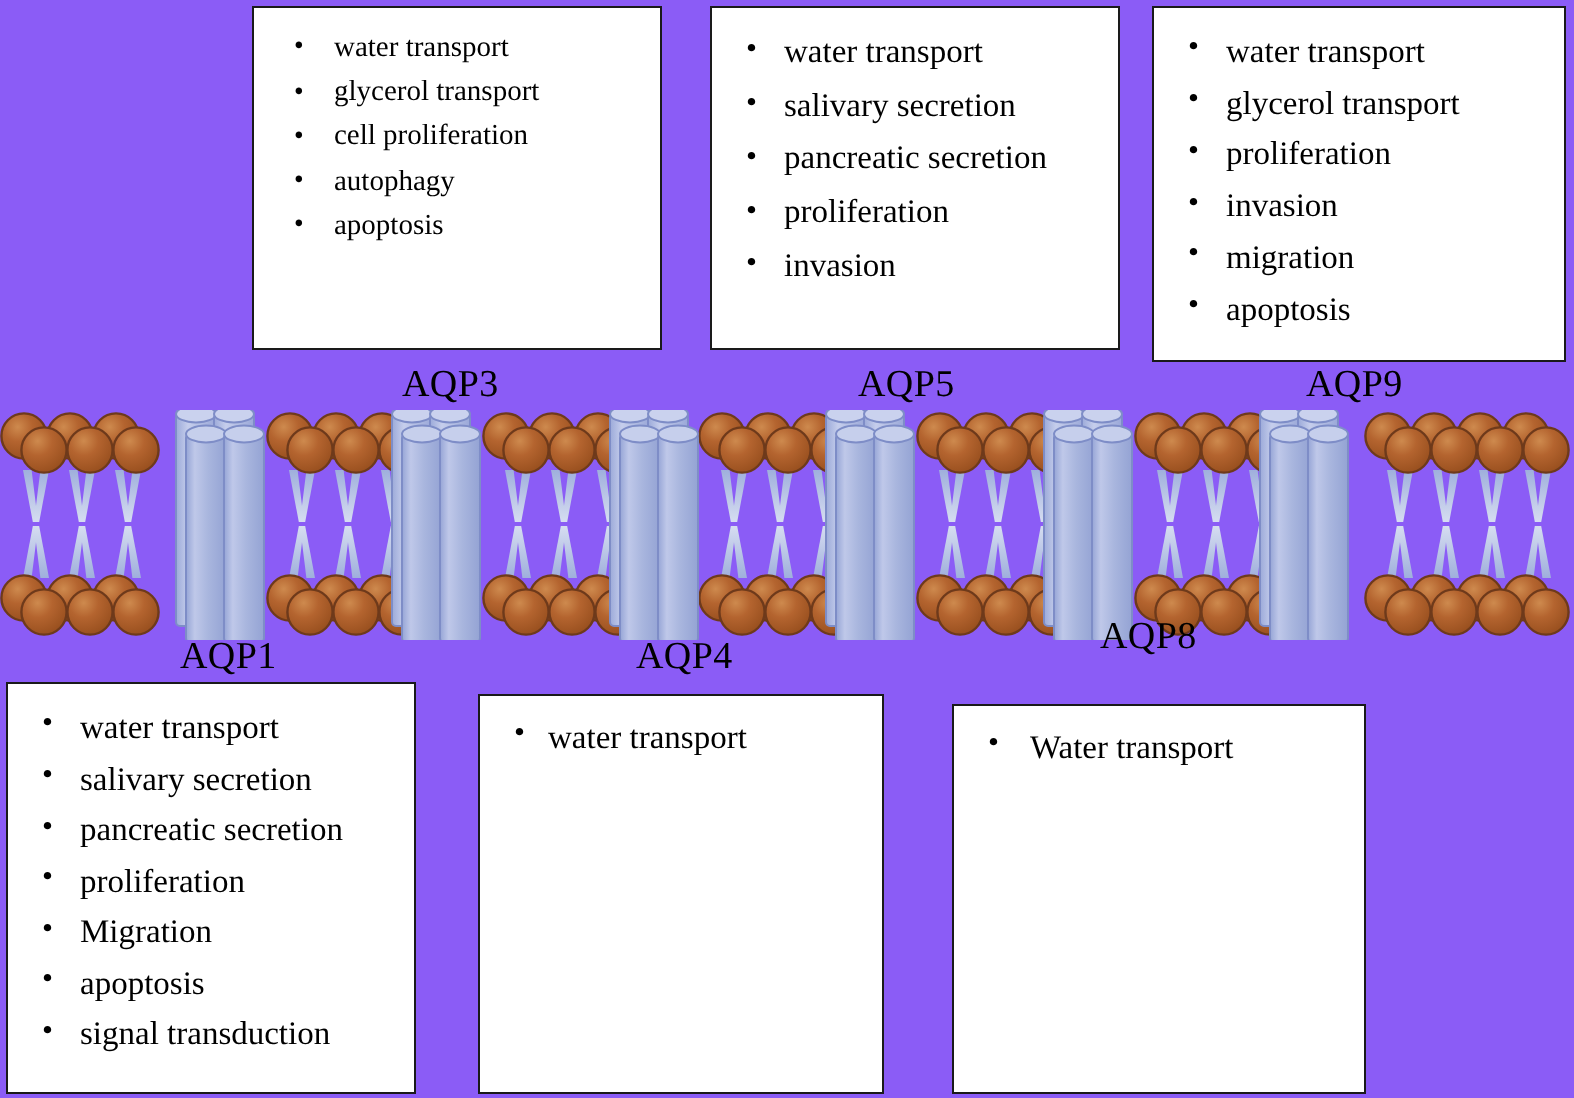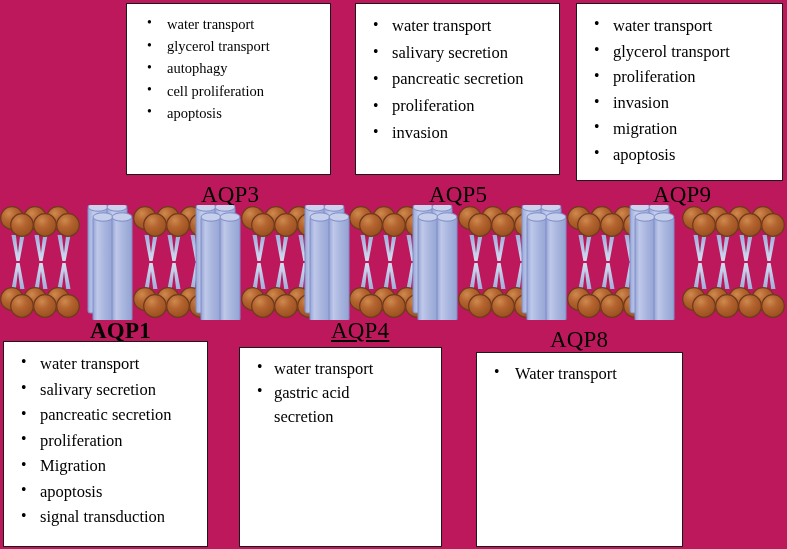--- a/index.html
+++ b/index.html
@@ -10,21 +10,21 @@
   }
   body {
     font-family: "Liberation Serif", "DejaVu Serif", serif;
     color: #000000;
   }
   #figure {
     position: relative;
     width: 787px;
     height: 549px;
     overflow: hidden;
-    background: #be185d;
+    background: #8b5cf6;
   }
 
   
   .fn-box {
     position: absolute;
     box-sizing: border-box;
     border: 1.6px solid #1a1a1a;
     background: #ffffff;
     padding: 9px 6px 6px 6px;
   }
@@ -63,53 +63,53 @@
   #box-aqp8 .fn-item { font-size: 16.5px; }
 
   #box-aqp3 .fn-item { padding-left: 34px; }
   #box-aqp3 .fn-item::before { left: 14px; }
   #box-aqp4 .fn-item { padding-left: 28px; }
   #box-aqp8 .fn-item { padding-left: 32px; }
 
   
   .aqp-label {
     position: absolute;
-    font-size: 23px;
+    font-size: 19px;
     letter-spacing: 0.2px;
     white-space: nowrap;
     color: #000000;
   }
   #label-aqp3 { left: 201px; top: 182px; }
   #label-aqp5 { left: 429px; top: 182px; }
   #label-aqp9 { left: 653px; top: 182px; text-align: center; }
-  #label-aqp1 { left: 90px;  top: 318px; font-weight: bold; }
-  #label-aqp4 { left: 331px; top: 318px; text-decoration: underline; }
-  #label-aqp8 { left: 550px; top: 327px; }
+  #label-aqp1 { left: 90px;  top: 318px; }
+  #label-aqp4 { left: 318px; top: 318px; }
+  #label-aqp8 { left: 550px; top: 308px; }
 
   
   #membrane {
     position: absolute;
     left: 0;
     top: 205px;
     width: 787px;
     height: 115px;
   }
   #membrane svg { display: block; }
 </style>
 </head>
 <body>
 
 <div id="figure">
 
   <div class="fn-box" id="box-aqp3">
     <ul class="fn-list">
       <li class="fn-item">water transport</li>
       <li class="fn-item">glycerol transport</li>
+      <li class="fn-item">cell proliferation</li>
       <li class="fn-item">autophagy</li>
-      <li class="fn-item">cell proliferation</li>
       <li class="fn-item">apoptosis</li>
     </ul>
   </div>
 
   <div class="fn-box" id="box-aqp5">
     <ul class="fn-list">
       <li class="fn-item">water transport</li>
       <li class="fn-item">salivary secretion</li>
       <li class="fn-item">pancreatic secretion</li>
       <li class="fn-item">proliferation</li>
@@ -379,22 +379,20 @@
       <li class="fn-item">proliferation</li>
       <li class="fn-item">Migration</li>
       <li class="fn-item">apoptosis</li>
       <li class="fn-item">signal transduction</li>
     </ul>
   </div>
 
   <div class="fn-box" id="box-aqp4">
     <ul class="fn-list">
       <li class="fn-item">water transport</li>
-      <li class="fn-item"> gastric acid
-secretion</li>
     </ul>
   </div>
 
   <div class="fn-box" id="box-aqp8">
     <ul class="fn-list">
       <li class="fn-item">Water transport</li>
     </ul>
   </div>
 
 </div>

